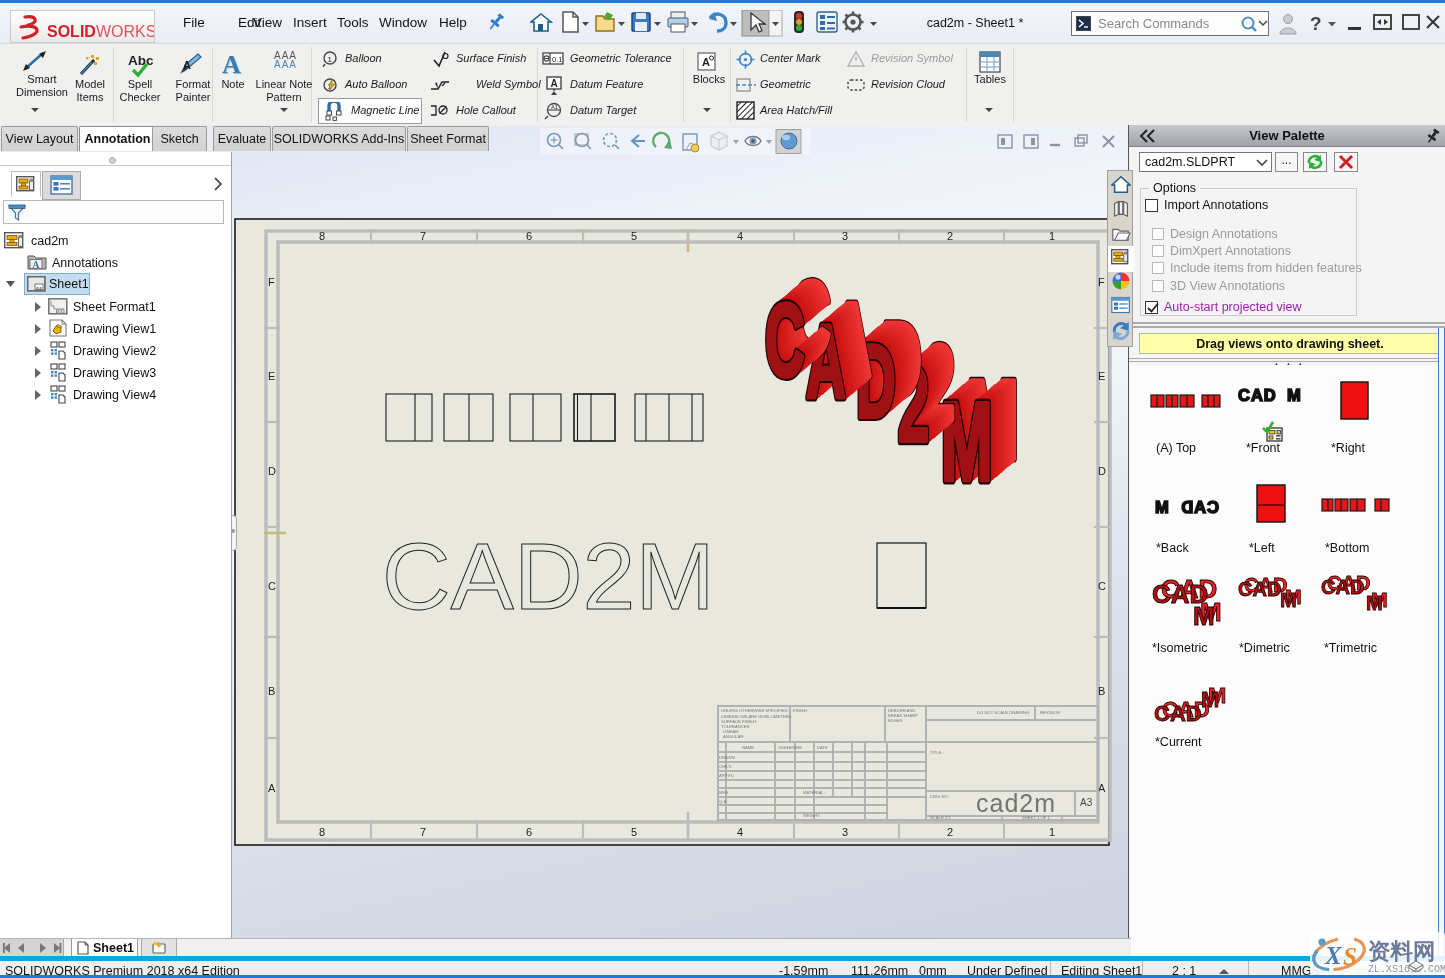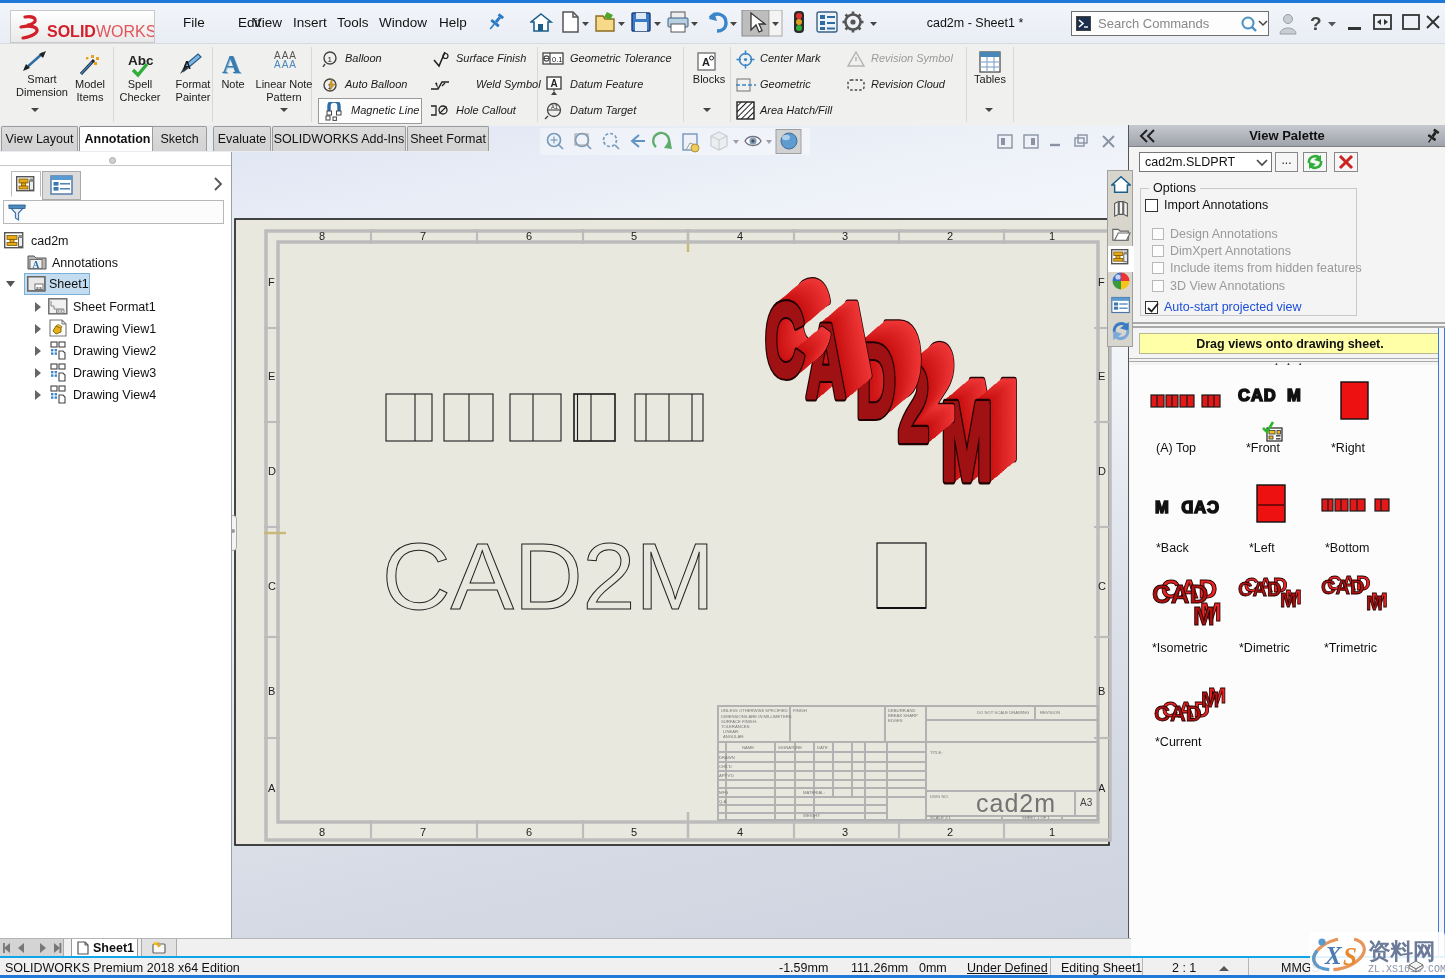--- a/index.html
+++ b/index.html
@@ -28,21 +28,21 @@
 #graphics { left:232px; top:126px; width:899px; height:812px;
   background:linear-gradient(168deg,#dfe5f3 0%,#edf1f8 18%,#f8fafc 36%,#e2e6ee 58%,#d6dbe5 78%,#cdd3df 100%); }
 
 #leftpanel { left:0; top:152px; width:232px; height:786px; background:#ffffff; border-right:1px solid #9aa0a8; z-index:10; }
 .treelbl { position:absolute; font-size:12.5px; color:#111; }
 
 #rightpanel { left:1128px; top:125px; width:317px; height:830px; background:#f4f4f4; border-left:1px solid #555; }
 #vp-header { position:absolute; left:0; top:0; width:316px; height:22px; background:linear-gradient(#c6c9cf,#9fa3ab); border-bottom:1px solid #808080; }
 
 #sheettabs { left:0; top:938px; width:1131px; height:19px; background:#f0f0f0; border-top:1px solid #b5b5b5; }
-#statusbar { left:0; top:956px; width:1445px; height:19px; background:#f0f0f0; border-top:2px solid #0ea5e9; font-size:12.5px; color:#111; }
+#statusbar { left:0; top:956px; width:1445px; height:19px; background:#f0f0f0; border-top:5px solid #0ea5e9; font-size:12.5px; color:#111; }
 #bottomline { left:0; top:975px; width:1445px; height:3px; background:#2079d8; }
 </style>
 </head>
 <body>
 <div id="root">
   <div id="topline" class="abs"></div>
   <div id="titlebar" class="abs">
     <div id="logobox" class="abs">
       <svg width="143" height="34" viewBox="0 0 143 34">
         <g fill="none" stroke="#d21f2a" stroke-width="3.2" stroke-linecap="round">
@@ -1318,21 +1318,21 @@
     <div class="abs" style="left:23px;top:120px;width:12px;height:12px;background:#fdfdfd;border:1px solid #b8b8b8;"></div>
     <div class="abs" style="left:41px;top:119px;font-size:12.5px;color:#9a9a9a;">DimXpert Annotations</div>
     <div class="abs" style="left:23px;top:137px;width:12px;height:12px;background:#fdfdfd;border:1px solid #b8b8b8;"></div>
     <div class="abs" style="left:41px;top:136px;font-size:12.5px;color:#9a9a9a;">Include items from hidden features</div>
     <div class="abs" style="left:23px;top:155px;width:12px;height:12px;background:#fdfdfd;border:1px solid #b8b8b8;"></div>
     <div class="abs" style="left:41px;top:154px;font-size:12.5px;color:#9a9a9a;">3D View Annotations</div>
     <div class="abs" style="left:16px;top:176px;width:13px;height:13px;background:#fff;border:1.5px solid #333;"></div>
     <svg class="abs" style="left:18px;top:177px;" width="12" height="12">
         <path d="M1 6 L4.5 9.5 L11 1.5" stroke="#222" stroke-width="1.8" fill="none"></path>
       </svg>
-    <div class="abs" style="left:35px;top:175px;font-size:12.5px;color:#1d4ed8;">Auto-start projected view</div>
+    <div class="abs" style="left:35px;top:175px;font-size:12.5px;color:#a21caf;">Auto-start projected view</div>
 
     <div class="abs" style="left:0;top:197px;width:316px;height:2px;background:#aaa;"></div>
     <div class="abs" style="left:0;top:201px;width:316px;height:2px;background:#aaa;"></div>
 
     <div class="abs" style="left:10px;top:208px;width:302px;height:21px;background:#ffffa8;border:1px solid #b8b890;text-align:center;font-size:12.5px;font-weight:bold;color:#111;line-height:20px;">Drag views onto drawing sheet.</div>
     <div class="abs" style="left:0;top:233px;width:316px;height:1px;background:#aaa;"></div>
     <div class="abs" style="left:0;top:236px;width:316px;height:1px;background:#aaa;"></div>
     <div class="abs" style="left:143px;top:235px;font-size:9px;color:#333;letter-spacing:3px;">▲▲▲</div>
 
     <div class="abs" style="left:1px;top:240px;width:308px;height:690px;background:#fcfcfc;"></div>

